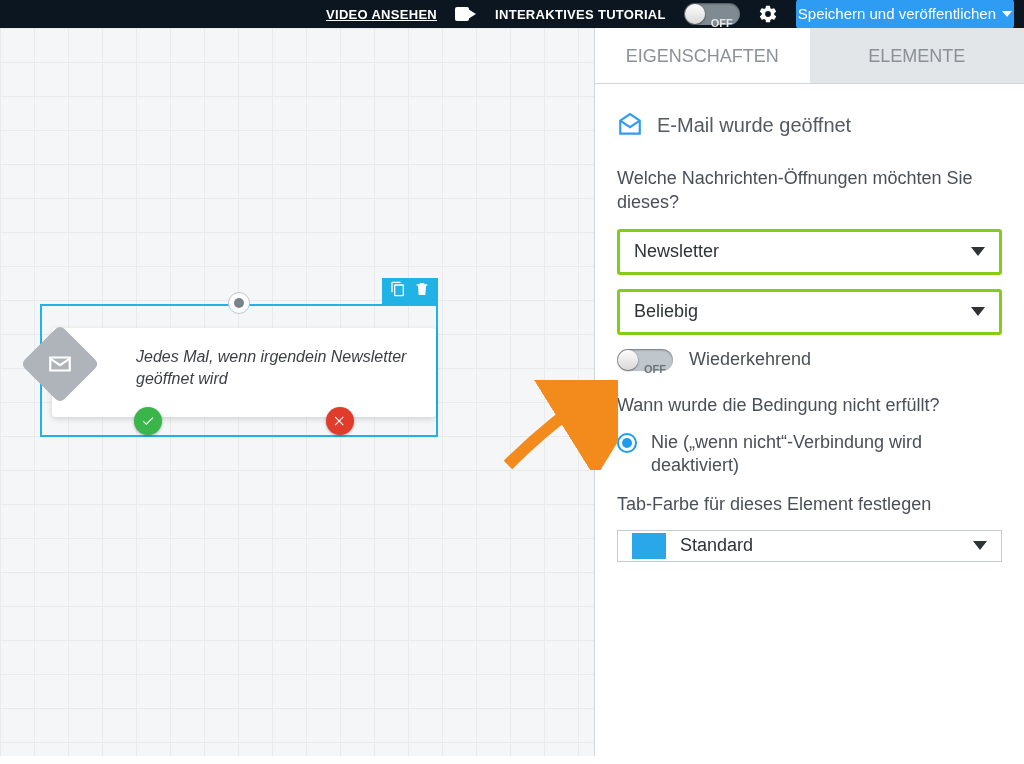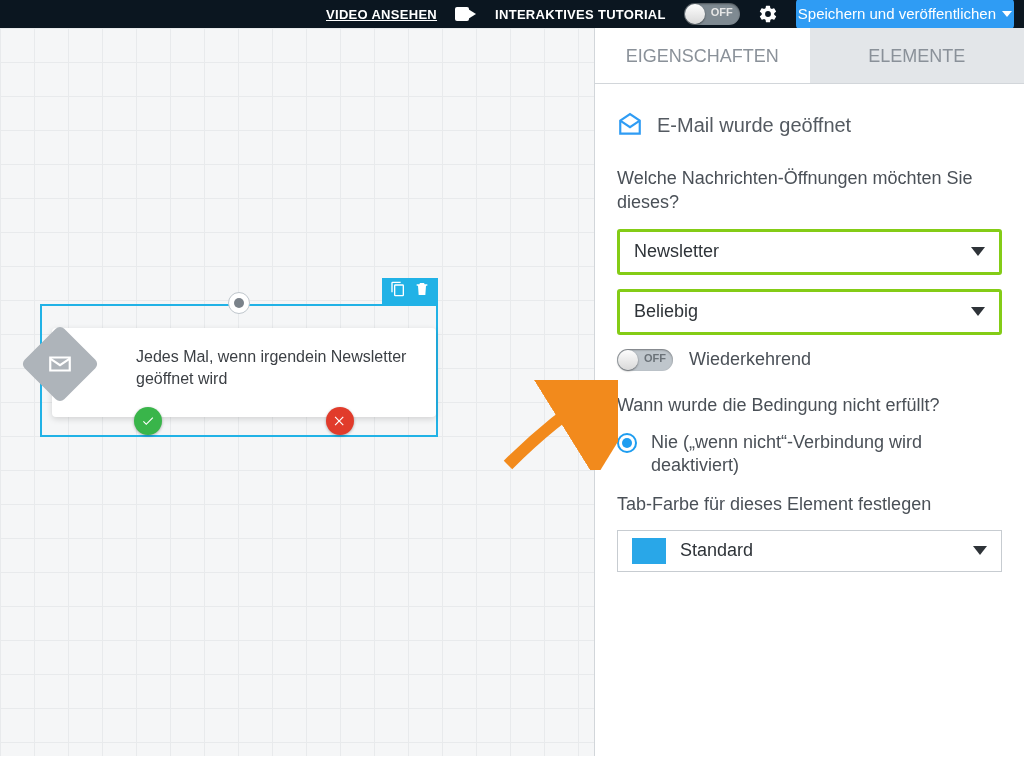--- a/index.html
+++ b/index.html
@@ -36,21 +36,21 @@
     box-shadow: inset 0 1px 2px rgba(0,0,0,.4);
     cursor: pointer;
   }
   .pill-toggle .knob {
     width: 20px; height: 20px; border-radius: 50%;
     background: linear-gradient(#fdfdfd,#d9d9d9);
     box-shadow: 0 1px 2px rgba(0,0,0,.5);
     position: absolute; left: 1px; top: 1px;
   }
   .pill-toggle .off-text {
-    position: absolute; right: 7px; top: 3px; font-size: 11px; font-weight: 700; color: #e6e6e6;
+    position: absolute; right: 7px; top: 14px; font-size: 11px; font-weight: 700; color: #e6e6e6;
   }
 
   .gear-icon { width: 20px; height: 20px; display:inline-block; }
   .gear-icon svg { width: 20px; height: 20px; fill:#fff; }
 
   .publish-btn {
     background: #2f9cf4;
     color: #fff;
     font-weight: 500;
     font-size: 15px;
@@ -92,21 +92,21 @@
     position:absolute; left:50%; top:-14px; transform:translateX(-50%);
     width:22px;height:22px;border-radius:50%;
     background:#fff; border:1px solid #bfc6cc; display:flex;align-items:center;justify-content:center;
   }
   .node-top-dot::after{content:"";width:10px;height:10px;border-radius:50%;background:#7a828a;}
 
   .node-card{
     margin:22px 0 18px 10px;
     background:#fff; border-radius:4px;
     box-shadow:0 2px 6px rgba(0,0,0,.15);
-    position:relative; padding:18px 20px 28px 84px;
+    position:relative; padding:18px 20px 28px 84px;font-style:italic;
   }
   .node-diamond{
     position:absolute; left:-20px; top:8px;
     width:56px;height:56px; transform:rotate(45deg);
     background:#aeb4ba; border-radius:6px;
     display:flex;align-items:center;justify-content:center;
   }
   .node-diamond svg{ transform:rotate(-45deg); width:26px;height:26px; fill:#fff; stroke:#fff;}
   .node-text{ font-size:16px; color:#3b3f44; line-height:1.35; }
 
@@ -157,21 +157,21 @@
   .radio-row{ display:flex; align-items:flex-start; gap:14px; margin-bottom:14px; cursor:pointer;}
   .radio{
     width:20px;height:20px;border-radius:50%;border:2px solid #9aa0a6; flex:none;
     display:flex;align-items:center;justify-content:center; margin-top:2px;
   }
   .radio.checked{ border-color:#1e9df0;}
   .radio.checked::after{content:"";width:10px;height:10px;border-radius:50%;background:#1e9df0;}
   .radio-label{ font-size:18px; color:#4a5057; line-height:1.3;}
 
   .color-select{
-    border:1px solid #c7ccd1; height:42px; display:flex;align-items:center; gap:14px;
+    border:1px solid #c7ccd1; height:32px; display:flex;align-items:center; gap:14px;
     padding:0 14px; font-size:18px; color:#2e3338; cursor:pointer; margin-top:8px;
   }
   .color-swatch{ width:34px;height:26px; background:#29a7e8;}
   .color-select .caret{ margin-left:auto; width:0;height:0;border-left:7px solid transparent;border-right:7px solid transparent;border-top:9px solid #2e3338;}
 </style>
 </head>
 <body>
 
 <div class="topbar">
   <span class="video-link">VIDEO ANSEHEN</span>

